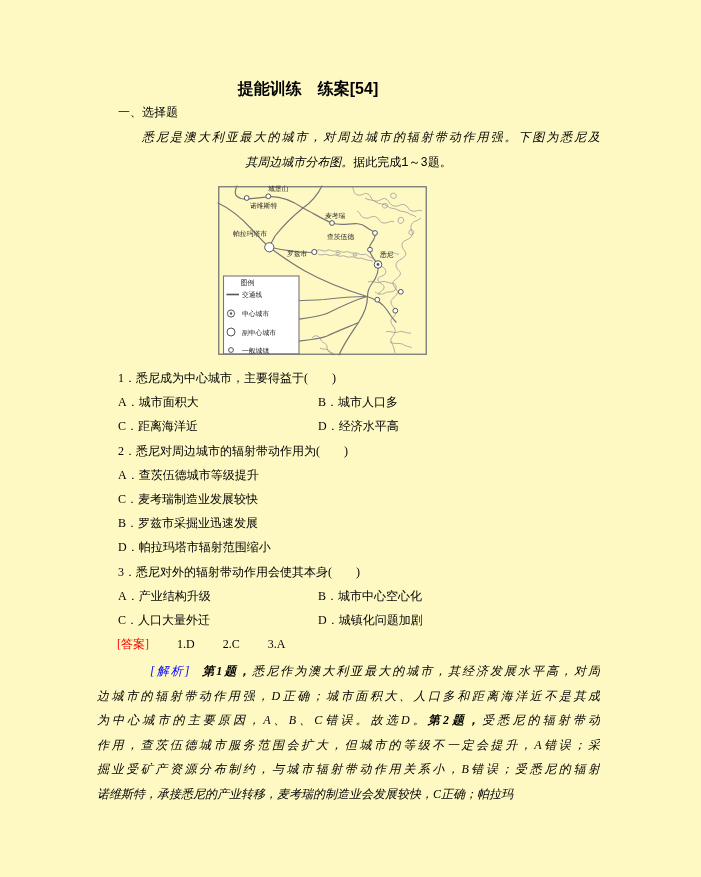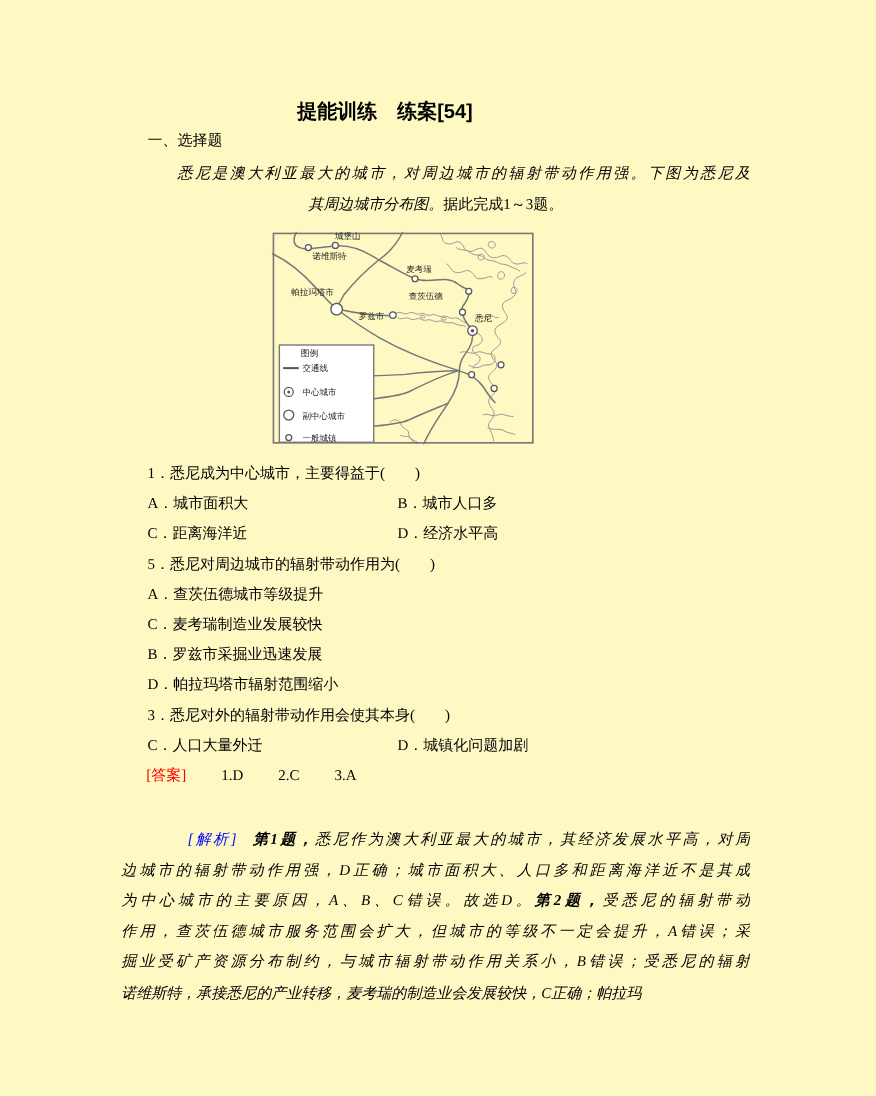--- a/index.html
+++ b/index.html
@@ -1,21 +1,21 @@
 <!DOCTYPE html>
 <html><head>
 <meta charset="utf-8">
 <style>
   html,body{margin:0;padding:0;background:#fff;}
   .page{position:relative;width:701px;height:877px;background:#fef9c3;overflow:hidden;
         font-family:"Liberation Serif","DejaVu Serif",serif;font-size:12px;color:#000;}
   .title{position:absolute;left:0;top:79px;width:616px;text-align:center;
          font-family:"Liberation Sans","DejaVu Sans",sans-serif;font-weight:bold;font-size:16px;}
   .section{position:absolute;left:118px;top:106px;line-height:13px;}
-  .intro{position:absolute;left:97px;top:126px;width:503px;}
+  .intro{position:absolute;left:97px;top:126px;width:503px;font-family:Liberation Mono, monospace;}
   .iline{height:25px;line-height:25px;white-space:nowrap;text-align:center;}
   .iline.l1{padding-left:45px;text-align:justify;text-align-last:justify;white-space:normal;height:25px;overflow:hidden;}
   .kaiti{font-style:italic;}
   .qa{position:absolute;left:97px;top:366px;width:503px;}
   .row{position:relative;height:24.2px;line-height:24.2px;white-space:nowrap;}
   .ind{margin-left:21px;}
   .c1{margin-left:21px;}
   .c2{position:absolute;left:221px;}
   .ans-label{margin-left:20px;color:#ff0000;}
   .ans-item{margin-left:28px;}
@@ -118,26 +118,27 @@
       <text x="15" y="50">帕拉玛塔市</text>
       <text x="69" y="69.5">罗兹市</text>
       <text x="162" y="71">悉尼</text>
     </g>
   </svg>
 
   <div class="qa">
     <div class="row"><span class="ind">1．悉尼成为中心城市，主要得益于(　　)</span></div>
     <div class="row"><span class="c1">A．城市面积大</span><span class="c2">B．城市人口多</span></div>
     <div class="row"><span class="c1">C．距离海洋近</span><span class="c2">D．经济水平高</span></div>
-    <div class="row"><span class="ind">5．悉尼对周边城市的辐射带动作用为(　　)</span></div>
+    <div class="row"><span class="ind">2．悉尼对周边城市的辐射带动作用为(　　)</span></div>
     <div class="row"><span class="c1">A．查茨伍德城市等级提升</span></div>
     <div class="row"><span class="c1">C．麦考瑞制造业发展较快</span></div>
     <div class="row"><span class="c1">B．罗兹市采掘业迅速发展</span></div>
     <div class="row"><span class="c1">D．帕拉玛塔市辐射范围缩小</span></div>
     <div class="row"><span class="ind">3．悉尼对外的辐射带动作用会使其本身(　　)</span></div>
+    <div class="row"><span class="c1">A．产业结构升级</span><span class="c2">B．城市中心空心化</span></div>
     <div class="row"><span class="c1">C．人口大量外迁</span><span class="c2">D．城镇化问题加剧</span></div>
     <div class="row"><span class="ans-label">[答案]</span><span class="ans-item">1.D</span><span class="ans-item">2.C</span><span class="ans-item">3.A</span></div>
   </div>
 
   <div class="analysis">
     <div class="arow first"><span class="hx-label">[解析]</span><span class="bold" style="margin-left:11px">第1题，</span><span>悉尼作为澳大利亚最大的城市，其经济发展水平高，对周</span></div>
     <div class="arow">边城市的辐射带动作用强，D正确；城市面积大、人口多和距离海洋近不是其成</div>
     <div class="arow"><span>为中心城市的主要原因，A、B、C错误。故选D。</span><span class="bold">第2题，</span><span>受悉尼的辐射带动</span></div>
     <div class="arow">作用，查茨伍德城市服务范围会扩大，但城市的等级不一定会提升，A错误；采</div>
     <div class="arow">掘业受矿产资源分布制约，与城市辐射带动作用关系小，B错误；受悉尼的辐射</div>

